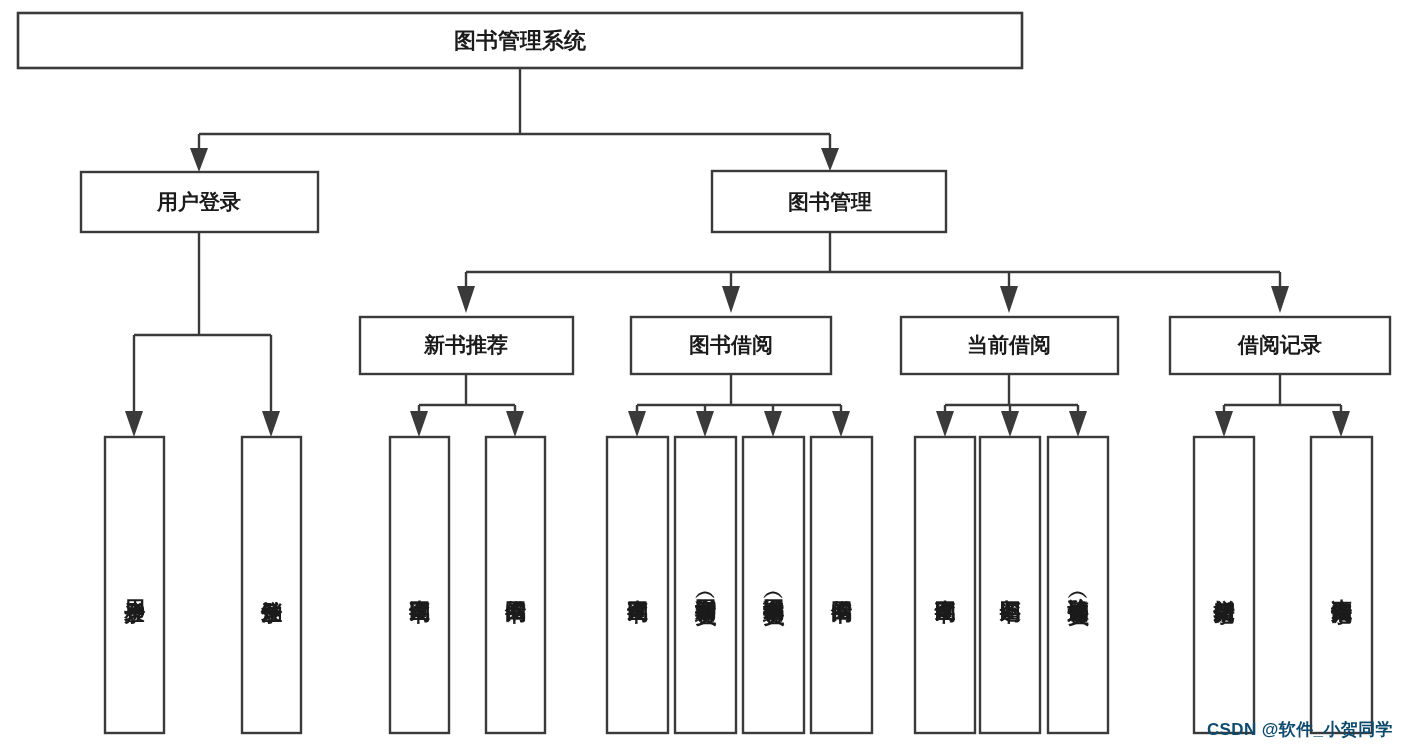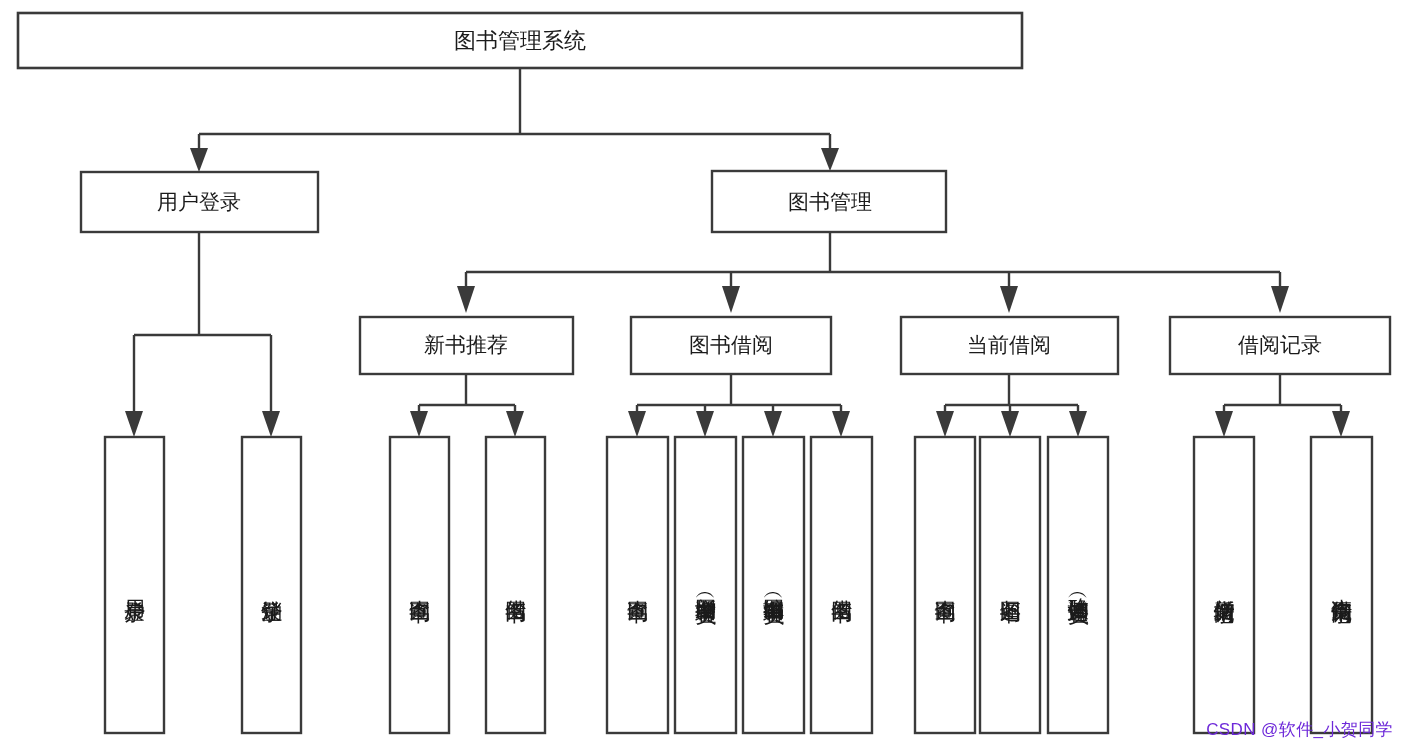--- a/index.html
+++ b/index.html
@@ -10,20 +10,21 @@
   }
   body {
     font-family: "Liberation Sans", "DejaVu Sans", sans-serif;
   }
   #diagram-root {
     position: relative;
     width: 1405px;
     height: 747px;
     background: #ffffff;
     overflow: hidden;
+    font-weight: bold;
   }
   svg.diagram-canvas {
     position: absolute;
     top: 0;
     left: 0;
     width: 1405px;
     height: 747px;
     display: block;
   }
   .node-box {
@@ -73,21 +74,21 @@
     color: #1b1b1b;
     white-space: nowrap;
     text-align: center;
   }
   .watermark {
     position: absolute;
     right: 12px;
     bottom: 6px;
     font-family: "Liberation Sans", "DejaVu Sans", sans-serif;
     font-size: 17px;
-    color: #6d28d9;
+    color: #0c4a6e;
     letter-spacing: 0.4px;
     user-select: none;
     text-align: center;
   }
 </style>
 </head>
 <body>
 
 <div id="diagram-root">
 

